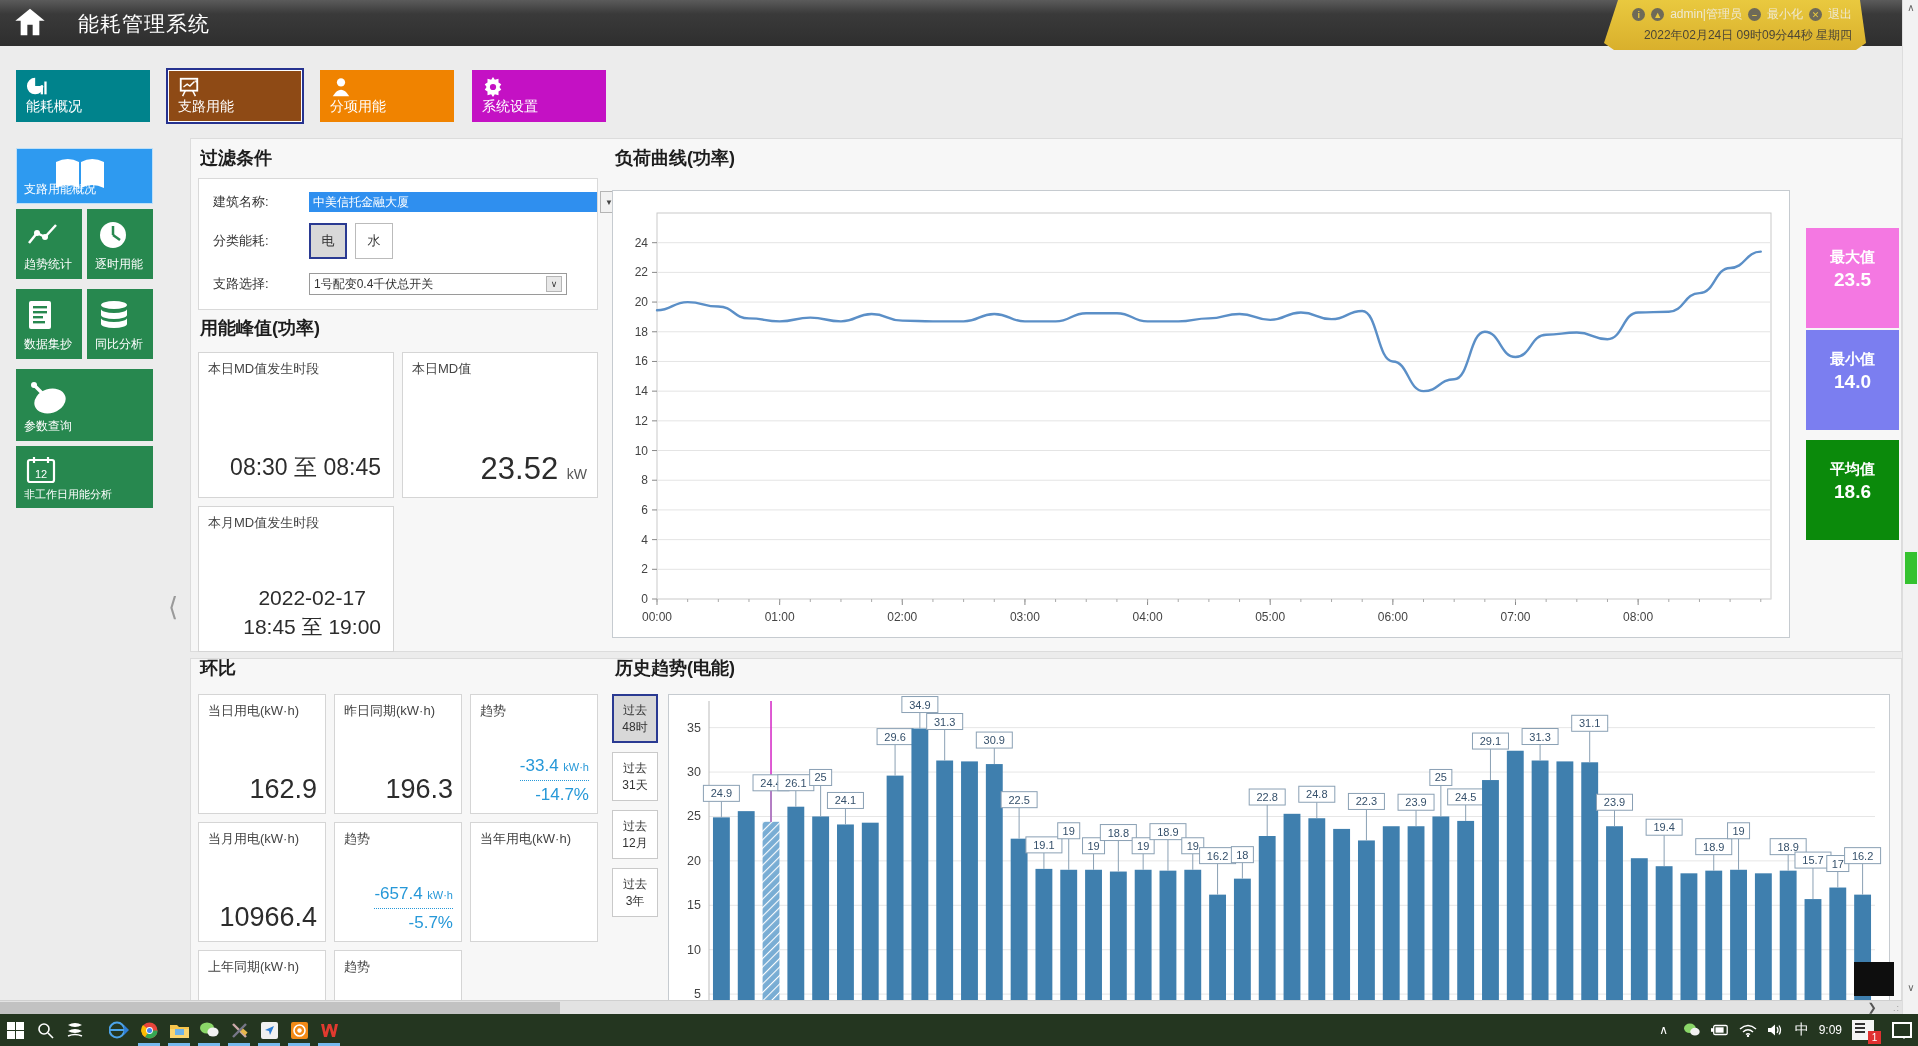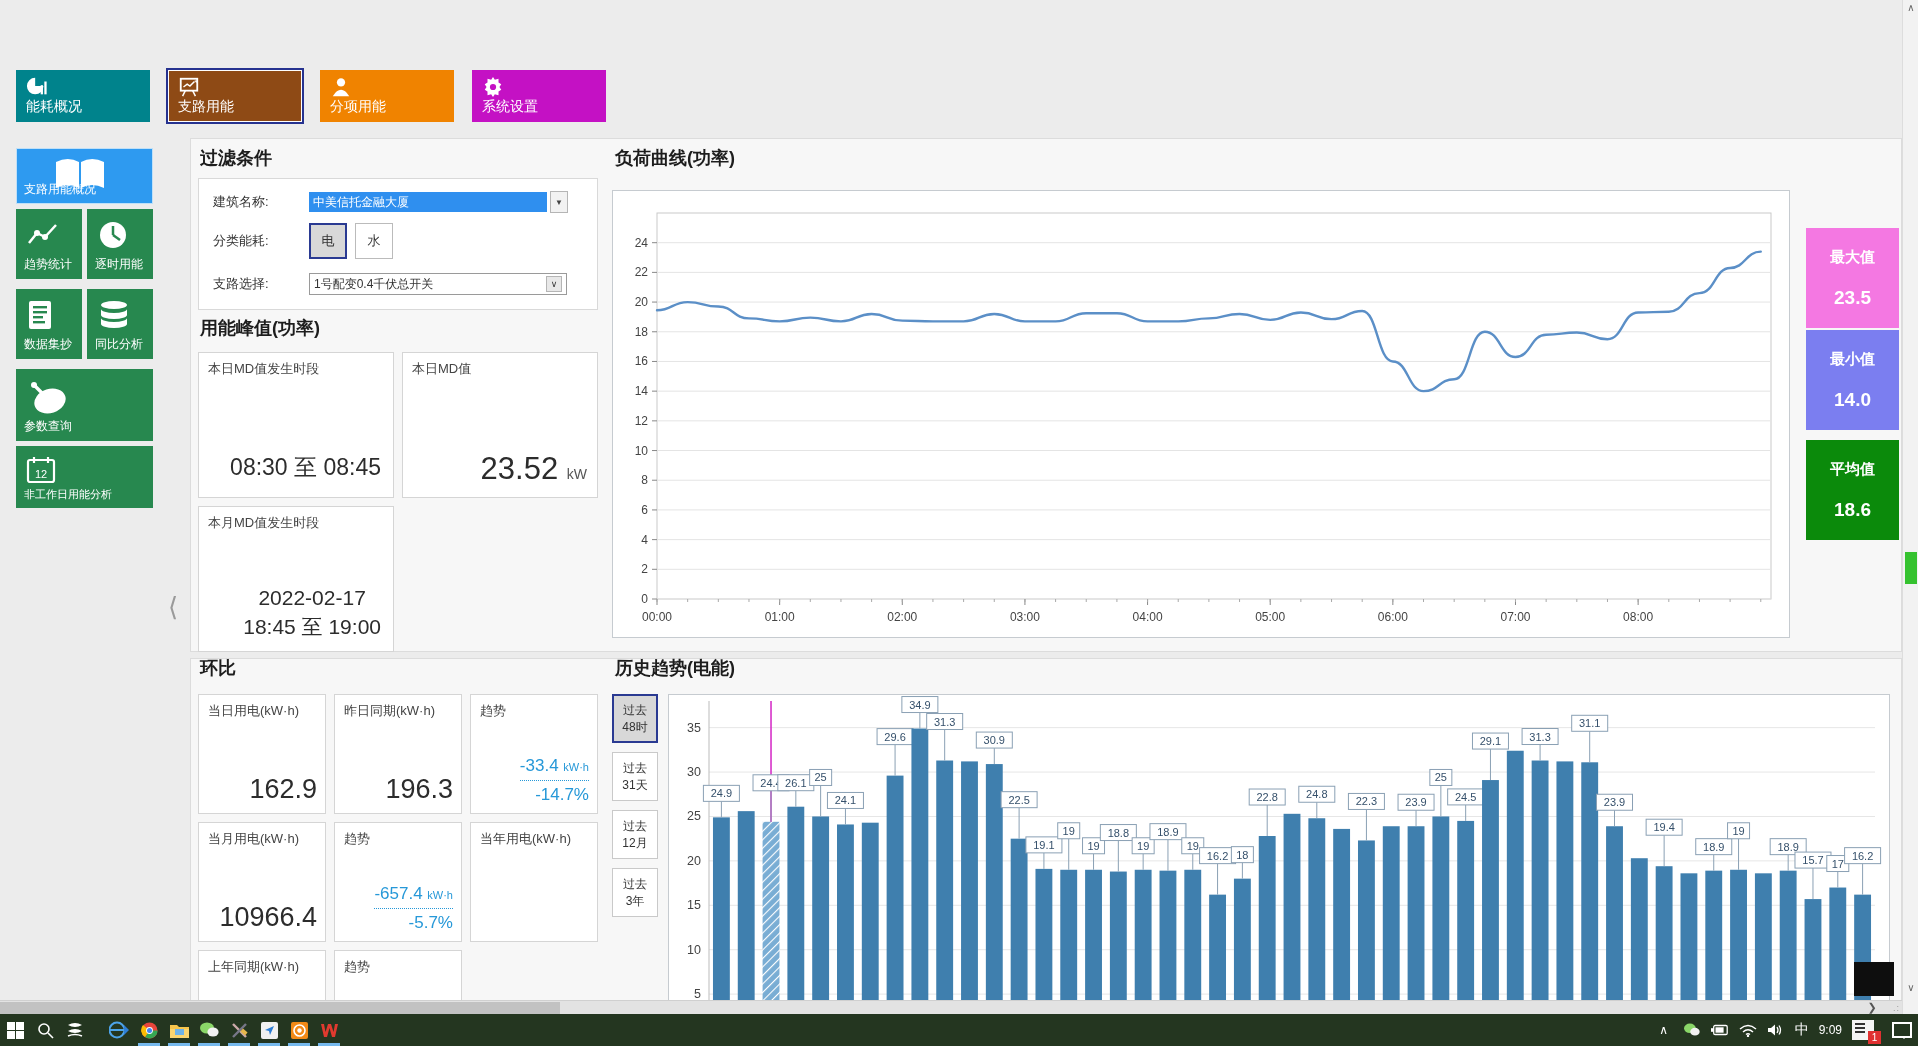--- a/index.html
+++ b/index.html
@@ -48,21 +48,21 @@
 
   .collapse-arrow { position:absolute; left:168px; top:592px; font-size:26px; color:#9a9a9a; cursor:pointer; }
 
   
   .sec-title { position:absolute; font-size:18px; font-weight:bold; color:#1d1d1d; }
 
   
   .filter-box { position:absolute; left:198px; top:178px; width:400px; height:132px; background:#fff; border:1px solid #d9d9d9; font-size:13px; color:#333; }
   .f-row { position:absolute; left:14px; display:flex; align-items:center; }
   .f-label { width:96px; color:#333; }
-  .sel-blue { width:238px; height:20px; background:#2f8fef; color:#fff; font-size:12px; padding:2px 4px; }
+  .sel-blue { width:288px; height:20px; background:#2f8fef; color:#fff; font-size:12px; padding:2px 4px; }
   .drop-btn { width:18px; height:22px; border:1px solid #b5b5b5; background:#f2f2f2; font-size:8px; color:#444;
     display:flex; align-items:center; justify-content:center; margin-left:3px; cursor:pointer; }
   .energy-btn { width:38px; height:36px; border:1px solid #bbb; background:#fff; font-size:13px; margin-right:8px;
     display:flex; align-items:center; justify-content:center; cursor:pointer; }
   .energy-btn.selected { background:#d8d8d8; border:2px solid #2a3a92; }
   .select-box { width:258px; height:22px; border:1px solid #9a9a9a; background:#fff; font-size:12px; padding:2px 4px;
     display:flex; justify-content:space-between; align-items:center; cursor:pointer; }
   .select-box .v { font-size:9px; color:#333; border:1px solid #b5b5b5; background:#e8e8e8; width:16px; height:16px;
     display:flex; align-items:center; justify-content:center; }
 
@@ -85,21 +85,21 @@
   .trend-pct { font-size:17px; color:#2698d8; margin-top:4px; }
 
   
   .chart-panel { position:absolute; background:#fff; border:1px solid #c6cbd0; }
   #load-panel { left:612px; top:190px; width:1178px; height:448px; }
   #hist-panel { left:668px; top:694px; width:1222px; height:310px; overflow:hidden; }
 
   .badge-col { position:absolute; left:1806px; width:93px; z-index:2; }
   .stat-badge { width:93px; height:100px; color:#fff; text-align:center; padding-top:20px; margin-bottom:0; }
   .stat-badge .bl { font-size:15px; font-weight:bold; }
-  .stat-badge .bv { font-size:19px; font-weight:bold; margin-top:20px; }
+  .stat-badge .bv { font-size:19px; font-weight:bold; margin-top:2px; }
 
   .tabs-col { position:absolute; left:612px; top:694px; width:46px; }
   .htab { width:46px; height:49px; background:#fff; border:1px solid #c9c9c9; margin-bottom:9px; font-size:12px;
     color:#333; display:flex; align-items:center; justify-content:center; text-align:center; line-height:1.4; cursor:pointer; }
   .htab.selected { background:#d8d8d8; border:2px solid #2a3a92; }
 
   
   .hscroll { position:absolute; left:0; top:1000px; width:1902px; height:14px; background:#e3e3e3; border-top:1px solid #d0d0d0; }
   .hscroll .thumb { position:absolute; left:0; top:1px; width:560px; height:12px; background:#c2c2c2; }
   .hscroll .arrow { position:absolute; right:22px; top:0; width:16px; height:14px; color:#555; font-size:11px; text-align:center; line-height:13px; }
@@ -126,20 +126,40 @@
   .action-bubble { width:20px; height:16px; border:2px solid #fff; position:relative; margin-left:8px; cursor:pointer; }
   .action-bubble::after { content:""; position:absolute; left:7px; bottom:-6px; border:3px solid transparent; border-top-color:#fff; }
 
   svg text { font-family:"Liberation Sans","DejaVu Sans",sans-serif; }
 </style>
 </head>
 <body>
 
 <div class="page">
 
+  <div class="topbar">
+    <span class="home-btn">
+      <svg viewBox="0 0 24 24" width="36" height="32">
+          <path d="M12 2 L23 11 H19 V22 H14 V14 H10 V22 H5 V11 H1 Z" fill="#fff"></path>
+        </svg>
+    </span>
+    <span class="app-title">能耗管理系统</span>
+    <div class="dt-badge">
+      <div class="dt-line1">
+        <span class="mini-ic">i</span>
+        <span class="mini-ic">▲</span>
+        <span>admin|管理员</span>
+        <span class="mini-ic">–</span>
+        <span>最小化</span>
+        <span class="mini-ic">✕</span>
+        <span>退出</span>
+      </div>
+      <div class="dt-line2">2022年02月24日  09时09分44秒 星期四</div>
+    </div>
+  </div>
 
   <div class="navrow">
     <div class="nav-tile" style="background:#00838c">
       <svg class="nt-icon" viewBox="0 0 24 24">
           <path d="M10 2 A9 9 0 1 0 19 11 L10 11 Z" fill="#fff"></path>
           <rect x="16" y="10" width="2.5" height="10" fill="#fff"></rect>
           <rect x="20" y="6" width="2.5" height="14" fill="#fff"></rect>
         </svg>
       <span class="nt-label">能耗概况</span>
     </div>

